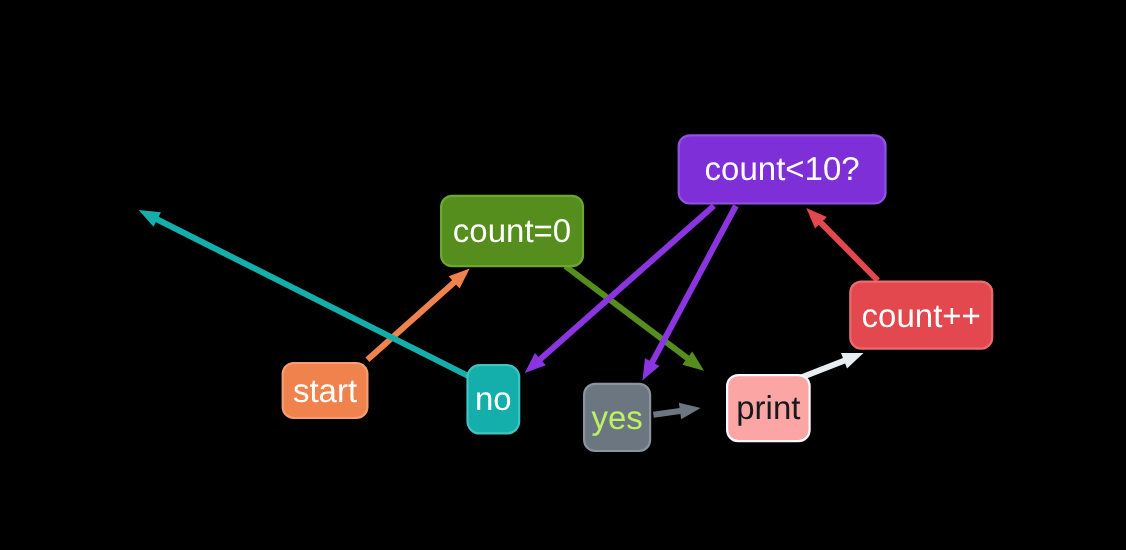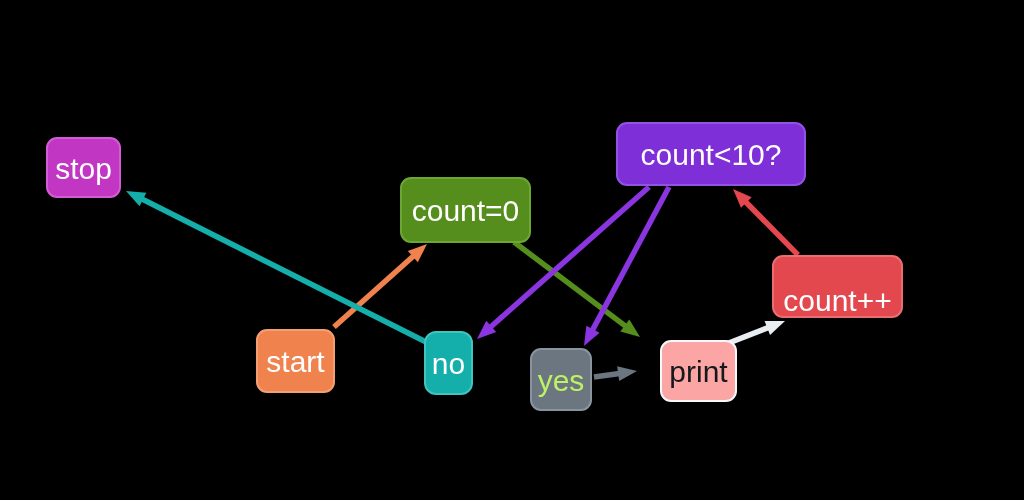--- a/index.html
+++ b/index.html
@@ -56,37 +56,34 @@
       <line x1="669" y1="187" x2="590.6003231026033" y2="333.65351325513035" stroke="#8a35e0" stroke-width="5.5"></line>
       <polygon points="584,346 586.3433920259242,325.7081663269966 599.5717706811417,332.77994107978583" fill="#8a35e0"></polygon>
       <line x1="594" y1="377" x2="623.1343314648832" y2="372.9347444467605" stroke="#6b7681" stroke-width="5.5"></line>
       <polygon points="637,371 619.2187772273917,381.05376132155897 617.1458367487198,366.19768789107667" fill="#6b7681"></polygon>
       <line x1="716" y1="348" x2="771.9626010841195" y2="326.10159088012716" stroke="#e8edf2" stroke-width="5.5"></line>
       <polygon points="785,321 770.0393822999445,334.90790847082286 764.5733920712369,320.9392667752366" fill="#e8edf2"></polygon>
       <line x1="798" y1="255" x2="742.823640057224" y2="198.9747729811813" stroke="#e2484d" stroke-width="5.5"></line>
       <polygon points="733,189 751.6757113175797,197.27452758666175 740.9884545520283,207.79985621940176" fill="#e2484d"></polygon>
     </svg>
 
-  <div class="node" style="left: 46px; top: 137px; width: 75px; height: 61px; background: rgb(193, 54, 195); border-color: rgb(212, 92, 213); color: rgb(255, 255, 255);">
-    <span class="node-label">stop</span>
-  </div>
   <div class="node" style="left: 400px; top: 177px; width: 131px; height: 66px; background: rgb(86, 142, 30); border-color: rgb(108, 166, 51); color: rgb(255, 255, 255);">
     <span class="node-label">count=0</span>
   </div>
   <div class="node" style="left: 616px; top: 122px; width: 190px; height: 64px; background: rgb(126, 47, 215); border-color: rgb(145, 83, 225); color: rgb(255, 255, 255);">
     <span class="node-label">count&lt;10?</span>
   </div>
-  <div class="node" style="left: 256px; top: 329px; width: 79px; height: 64px; background: rgb(240, 130, 78); border-color: rgb(244, 159, 115); color: rgb(255, 255, 255);">
+  <div class="node" style="left: 256px; top: 329px; width: 79px; height: 52px; background: rgb(240, 130, 78); border-color: rgb(244, 159, 115); color: rgb(255, 255, 255);">
     <span class="node-label">start</span>
   </div>
   <div class="node" style="left: 424px; top: 331px; width: 49px; height: 64px; background: rgb(20, 174, 171); border-color: rgb(65, 195, 191); color: rgb(255, 255, 255); border-radius: 12px;">
     <span class="node-label">no</span>
   </div>
   <div class="node" style="left: 530px; top: 348px; width: 62px; height: 63px; background: rgb(107, 118, 129); border-color: rgb(138, 148, 158); color: #bef264;">
     <span class="node-label">yes</span>
   </div>
   <div class="node" style="left: 660px; top: 340px; width: 77px; height: 62px; background: #fca5a5; border-color: rgb(246, 249, 252); color: rgb(21, 24, 28);">
     <span class="node-label">print</span>
   </div>
-  <div class="node" style="left: 772px; top: 255px; width: 131px; height: 63px; background: rgb(226, 72, 77); border-color: rgb(234, 109, 112); color: rgb(255, 255, 255); align-items: flex-end;">
+  <div class="node" style="left: 772px; top: 255px; width: 131px; height: 63px; background: rgb(226, 72, 77); border-color: rgb(234, 109, 112); color: rgb(255, 255, 255);">
     <span class="node-label">count++</span>
   </div>
 </div>
 
 </body></html>

